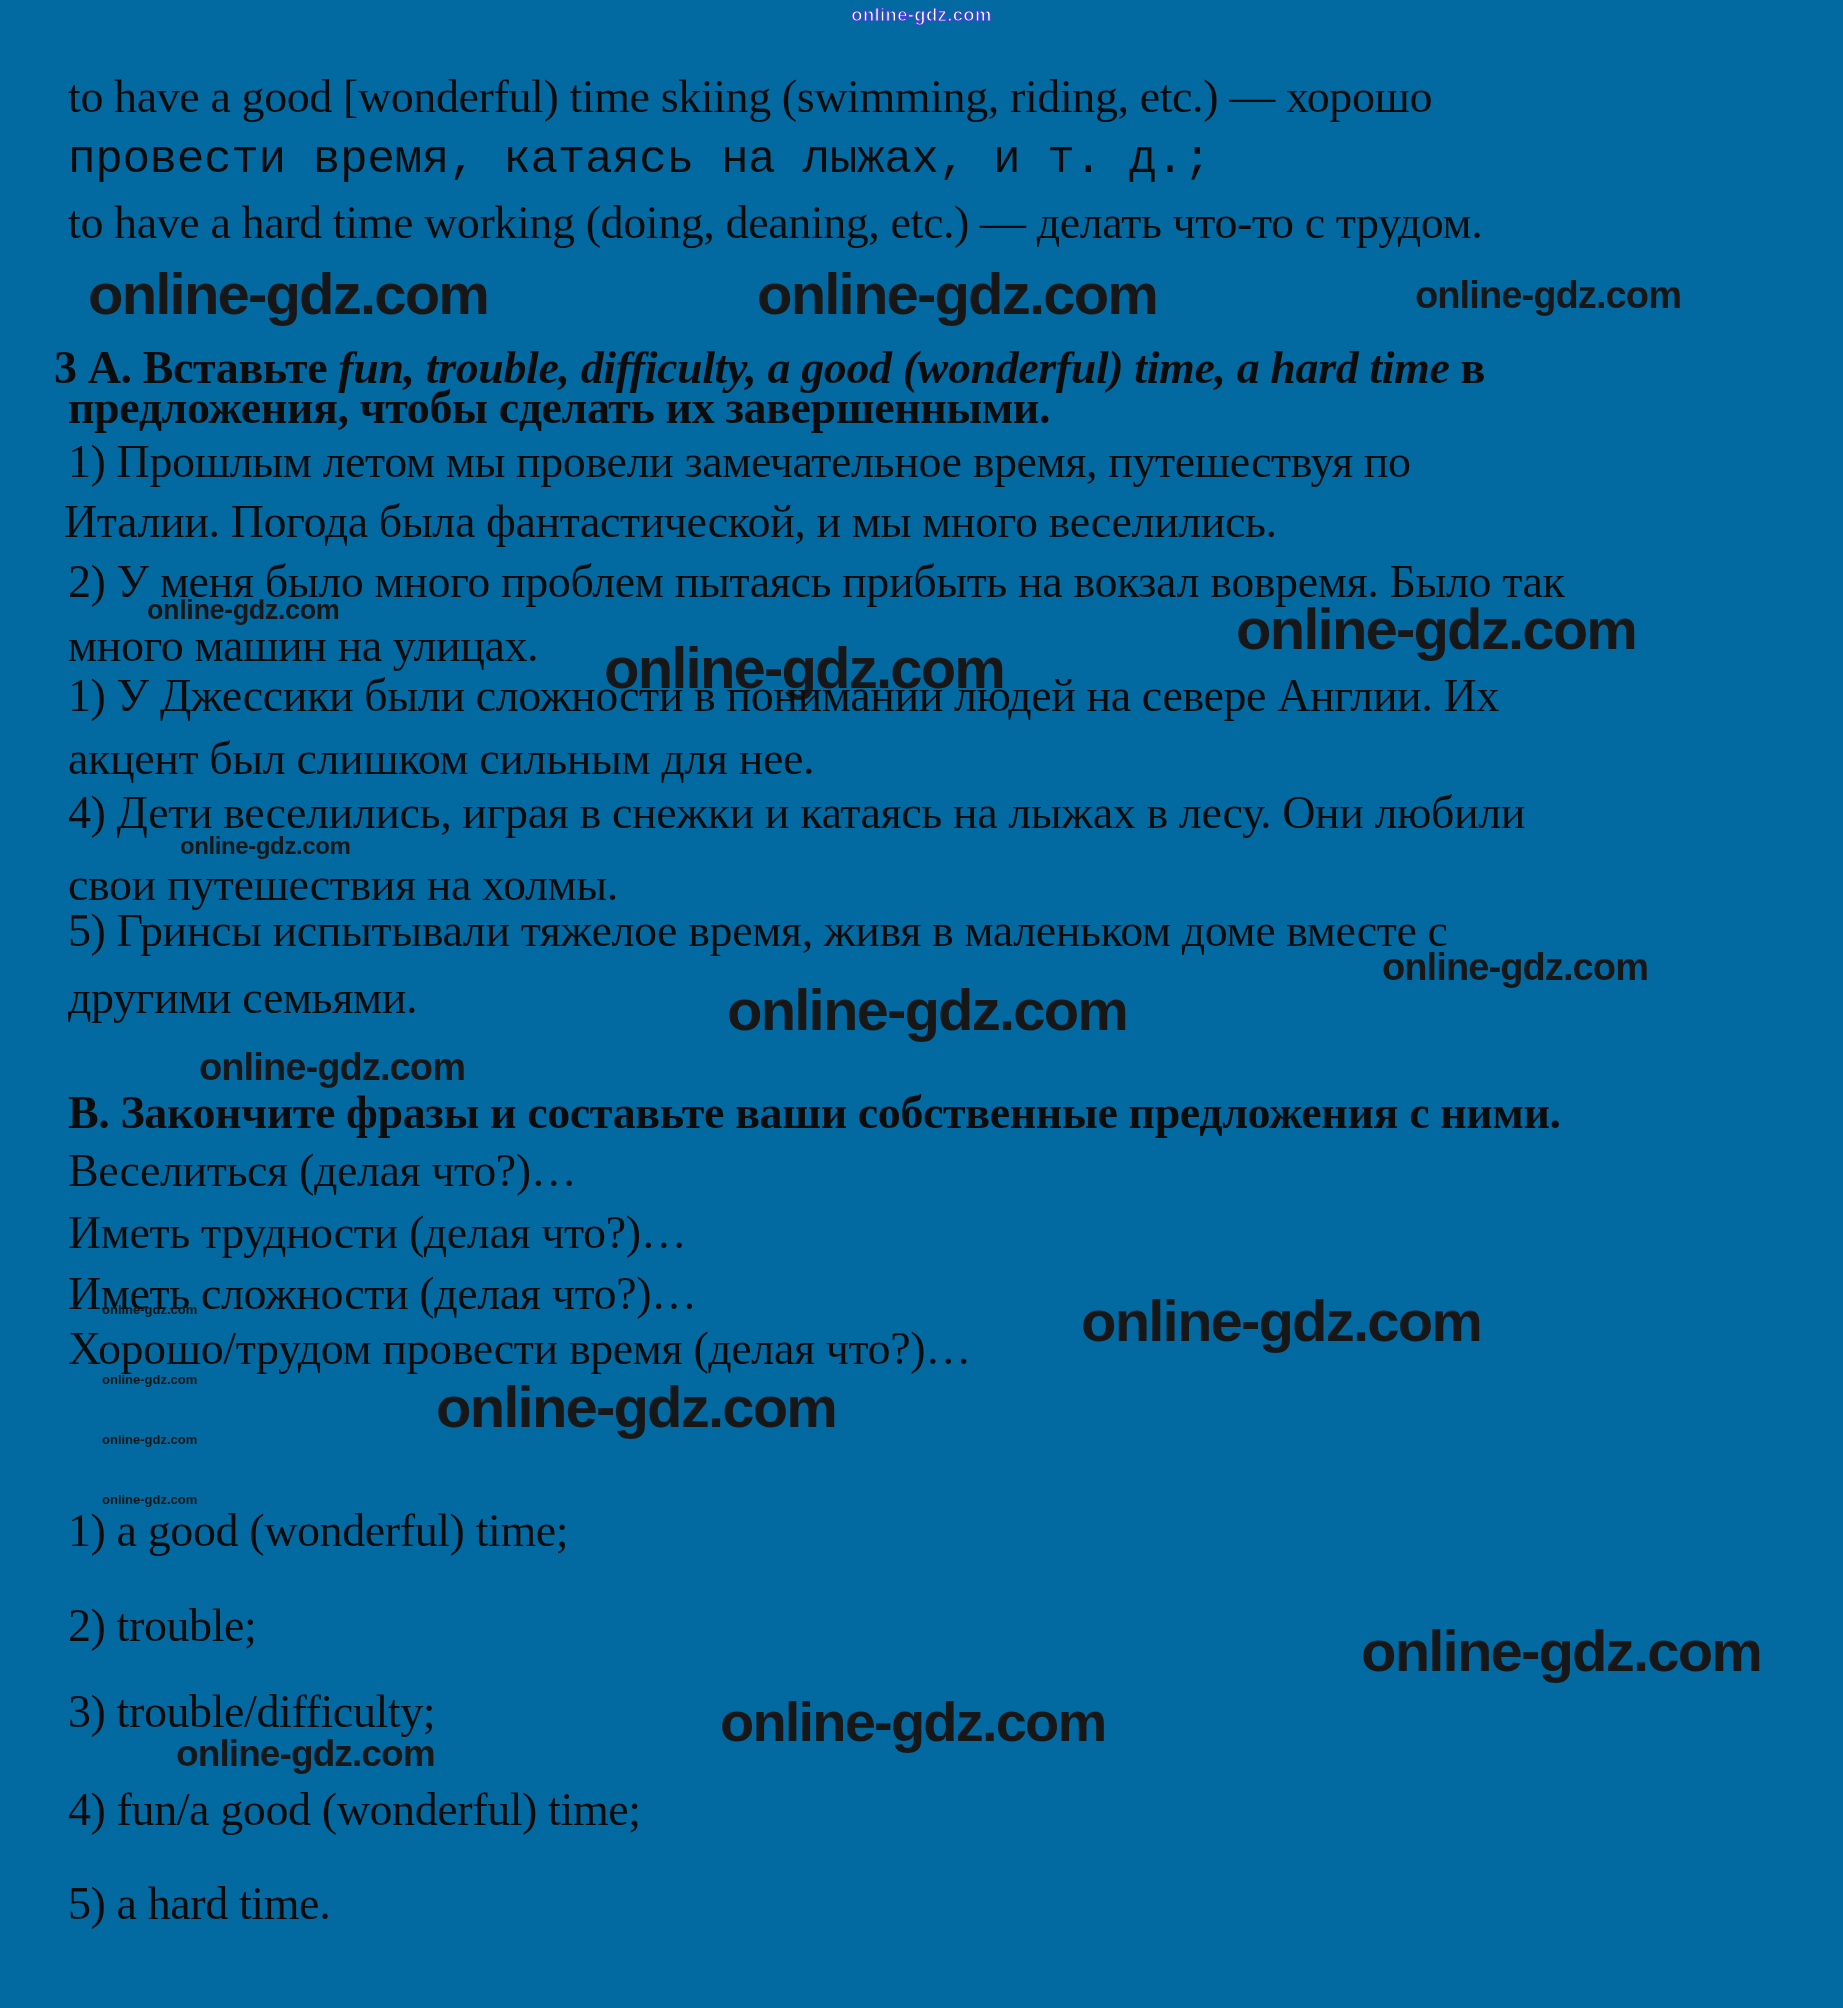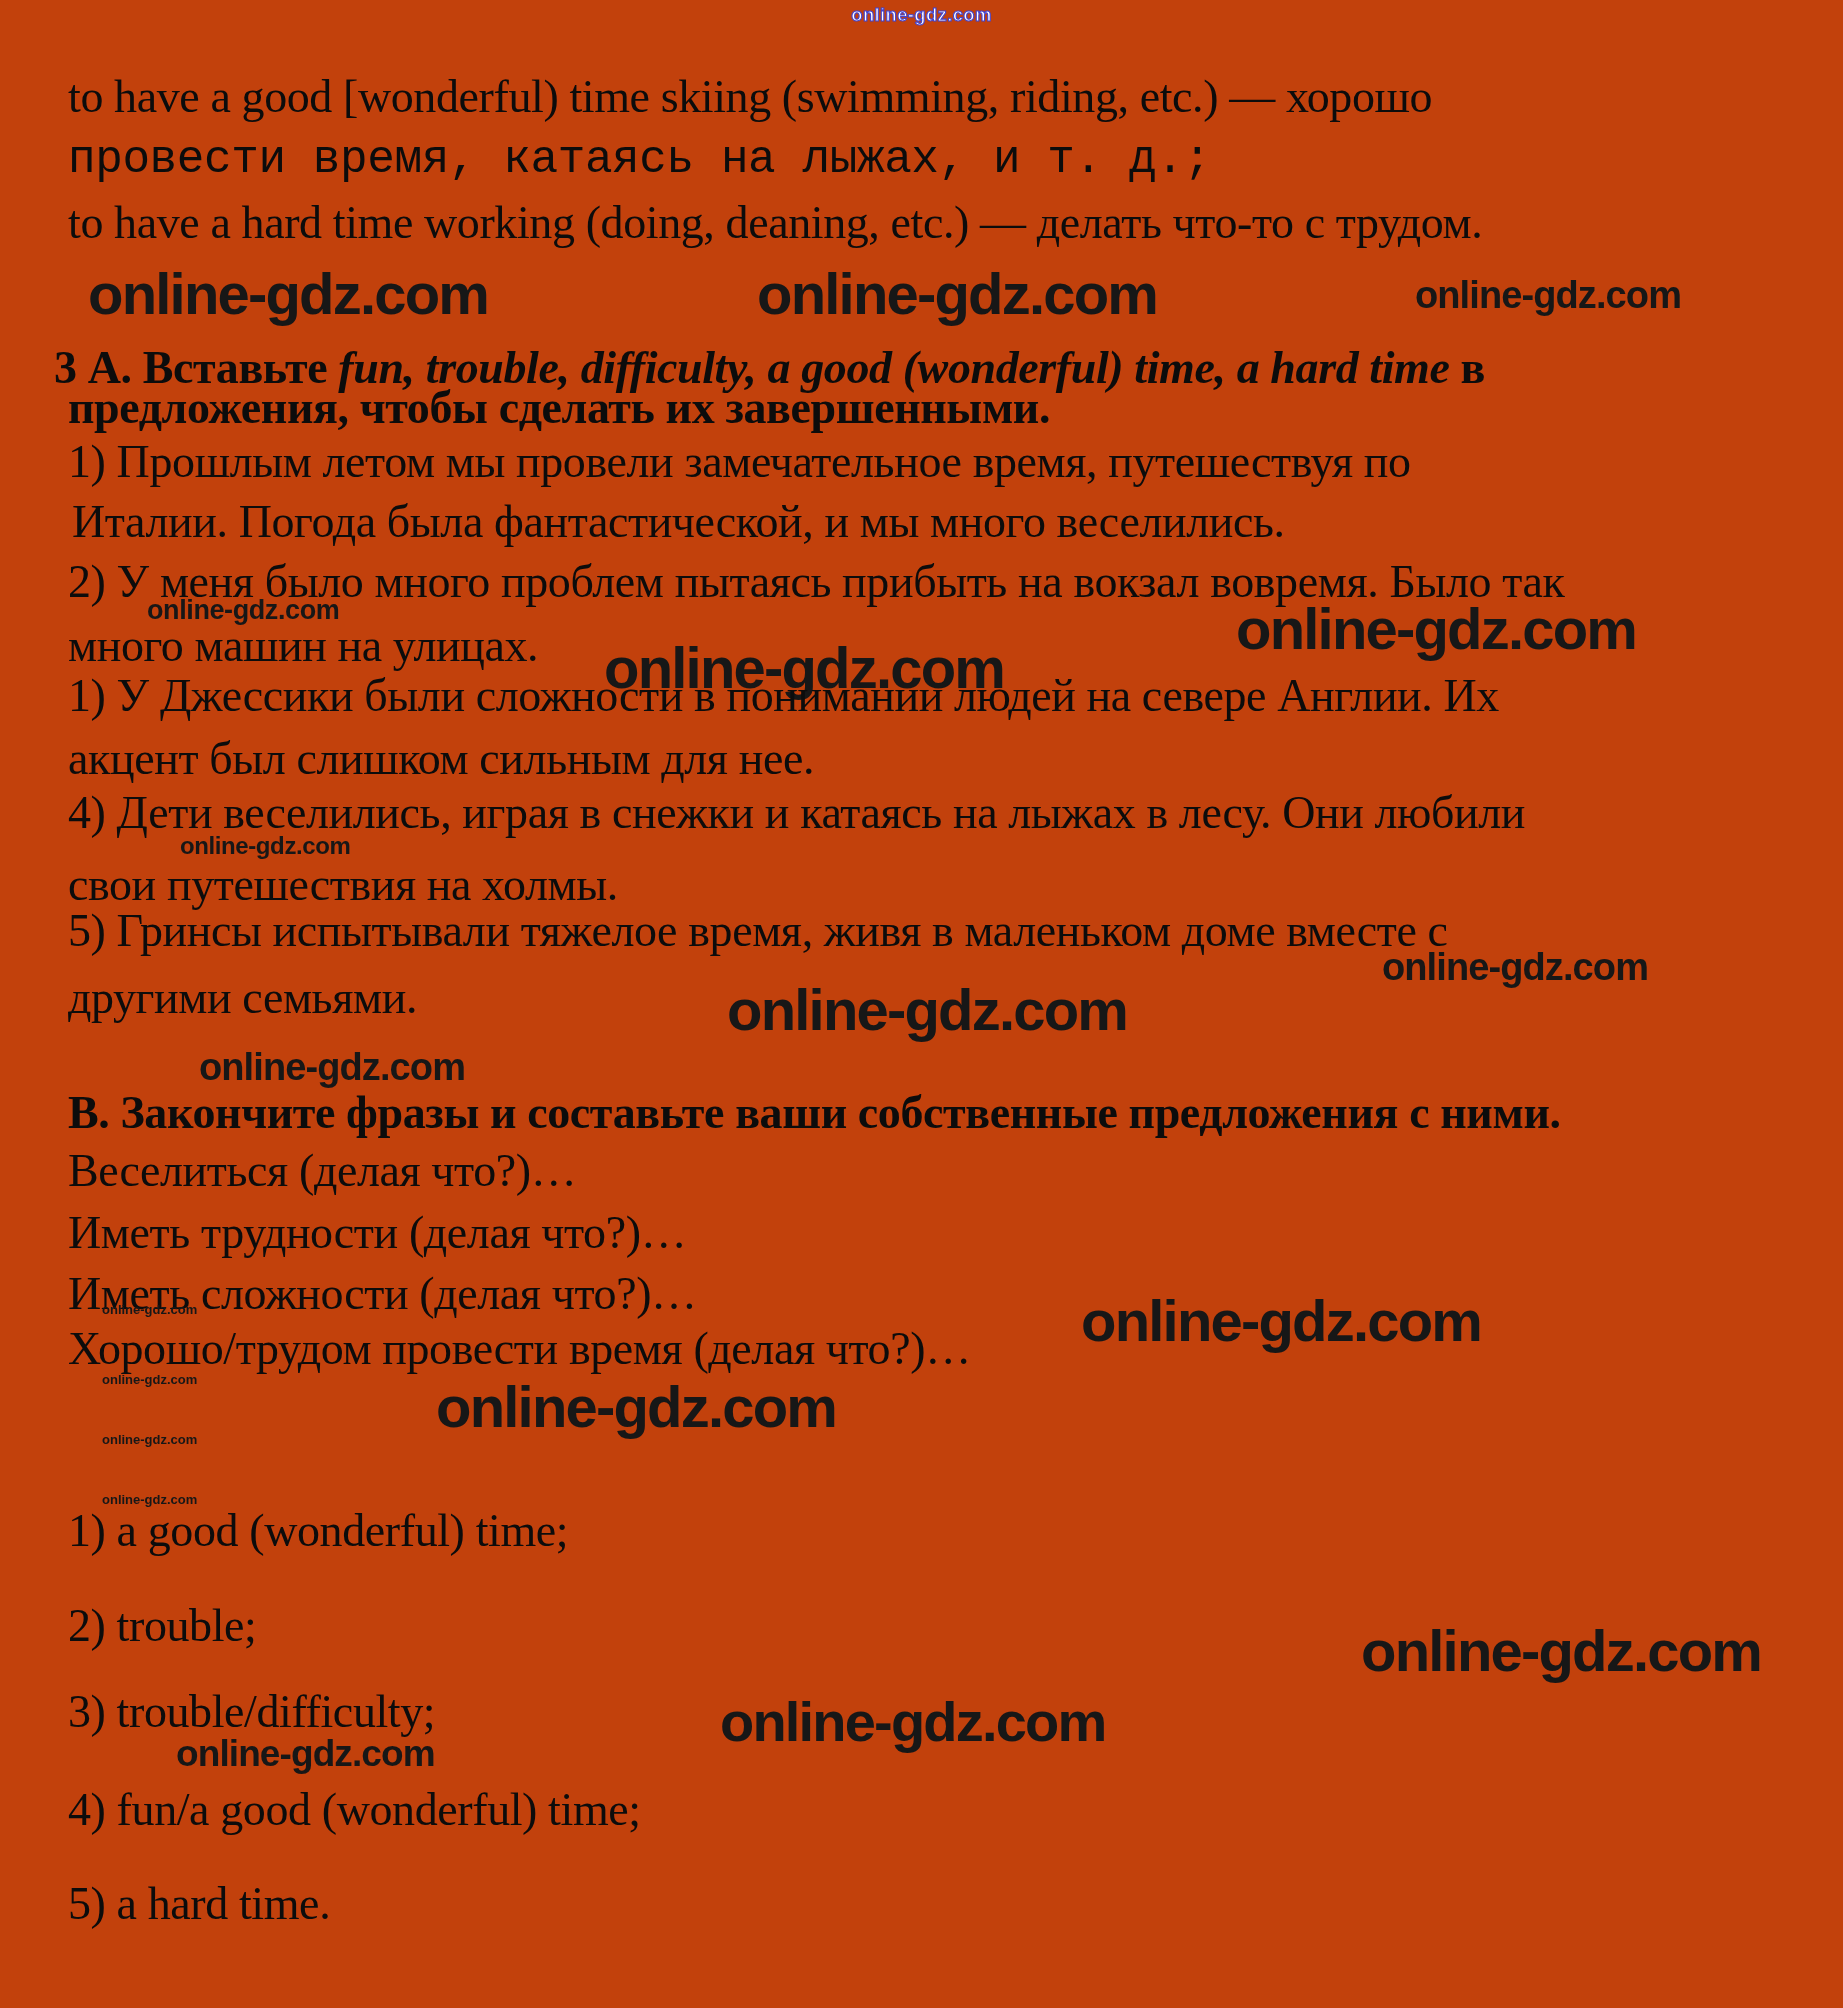--- a/index.html
+++ b/index.html
@@ -1,20 +1,20 @@
 <!DOCTYPE html>
 <html style="font-size:14px"><head>
 <meta charset="utf-8">
 <style>
   html,body { margin:0; padding:0; background:#ffffff; }
   .page {
     position:relative;
     width:1843px;
     height:2008px;
-    background:#c2410c;
+    background:#0369a1;
     overflow:hidden;
     font-family:"Liberation Serif", serif;
   }
   
   .t {
     position:absolute;
     font-family:"Liberation Serif", serif;
     font-size:46px;
     color:#0c0c0c;
     white-space:nowrap;
@@ -62,21 +62,21 @@
   <div class="t" style="left:68px; top:198px;">to have a hard time working (doing, deaning, etc.) — делать что-то с трудом.</div>
 
   <div class="wm" style="left:88px;  top:265px; font-size:58px;">online-gdz.com</div>
   <div class="wm" style="left:757px;  top:265px; font-size:58px;">online-gdz.com</div>
   <div class="wm med" style="left:1415px; top:276px; font-size:38px;">online-gdz.com</div>
 
   <div class="t b" style="left:54px; top:323px;margin-top:20px;"><span>3 А. Вставьте </span><span class="it">fun, trouble, difficulty, a good (wonderful) time, a hard time</span><span> в</span></div>
   <div class="t b" style="left:68px; top:383px;">предложения, чтобы сделать их завершенными.</div>
 
   <div class="t" style="left:68px; top:437px;">1) Прошлым летом мы провели замечательное время, путешествуя по</div>
-  <div class="t" style="left:72px; top:497px;">Италии. Погода была фантастической, и мы много веселились.</div>
+  <div class="t" style="left:64px; top:497px;">Италии. Погода была фантастической, и мы много веселились.</div>
   <div class="t" style="left:68px; top:557px;">2) У меня было много проблем пытаясь прибыть на вокзал вовремя. Было так</div>
 
   <div class="wm small" style="left:147px; top:597px; font-size:27px;">online-gdz.com</div>
   <div class="wm" style="left:1236px; top:600px; font-size:58px;">online-gdz.com</div>
 
   <div class="t" style="left:68px; top:621px;">много машин на улицах.</div>
   <div class="wm" style="left:604px; top:639px; font-size:58px;">online-gdz.com</div>
 
   <div class="t" style="left:68px; top:671px;">1) У Джессики были сложности в понимании людей на севере Англии. Их</div>
   <div class="t" style="left:68px; top:734px;">акцент был слишком сильным для нее.</div>

